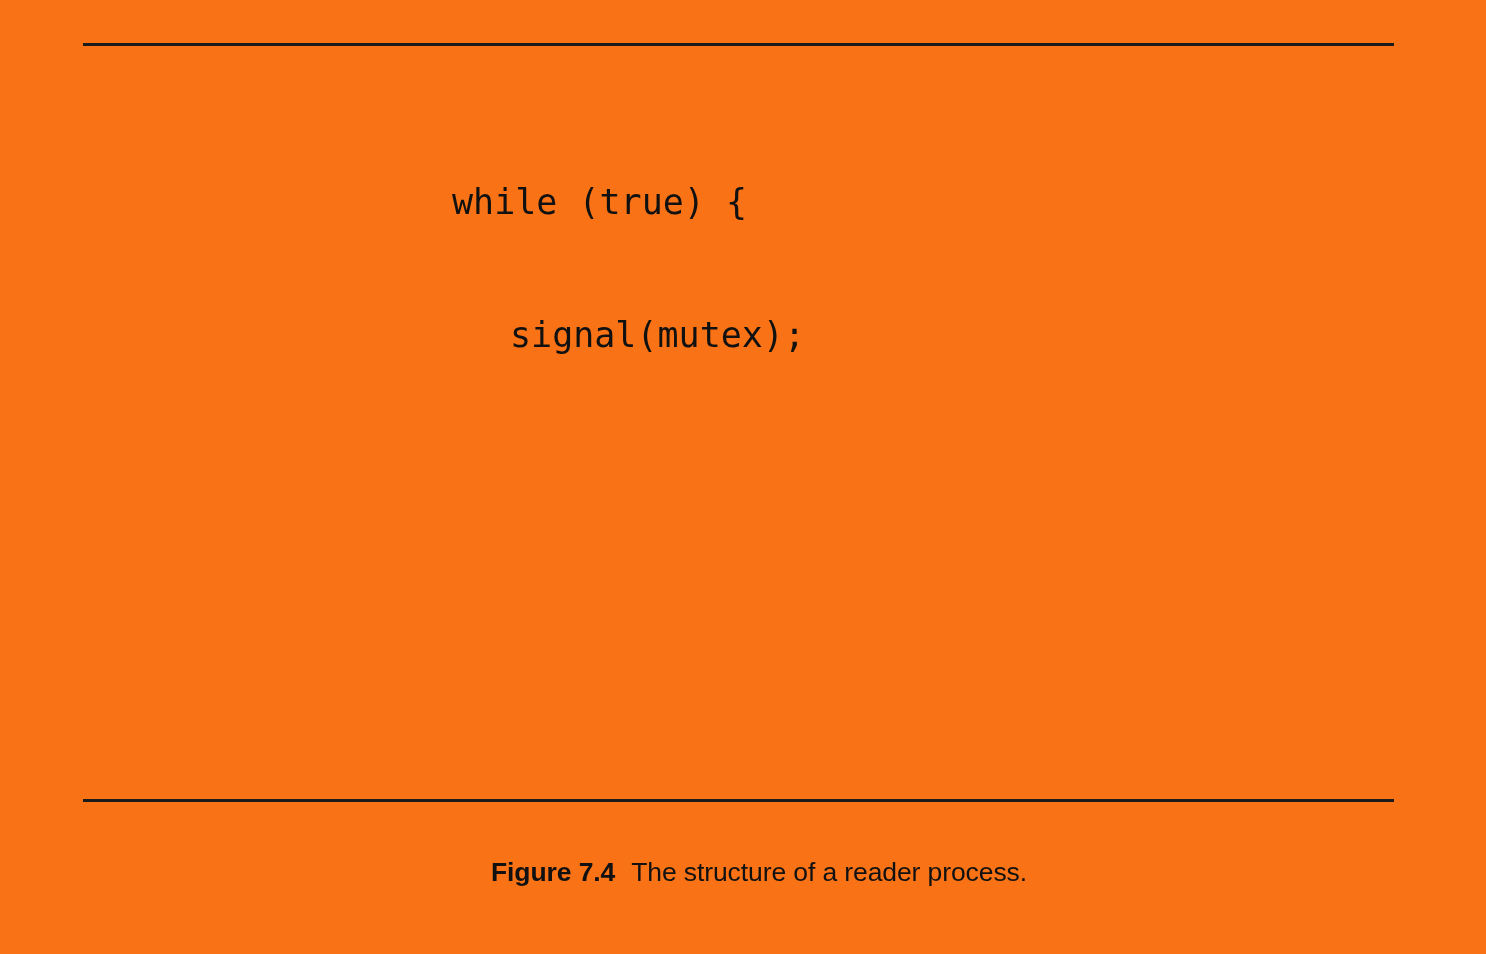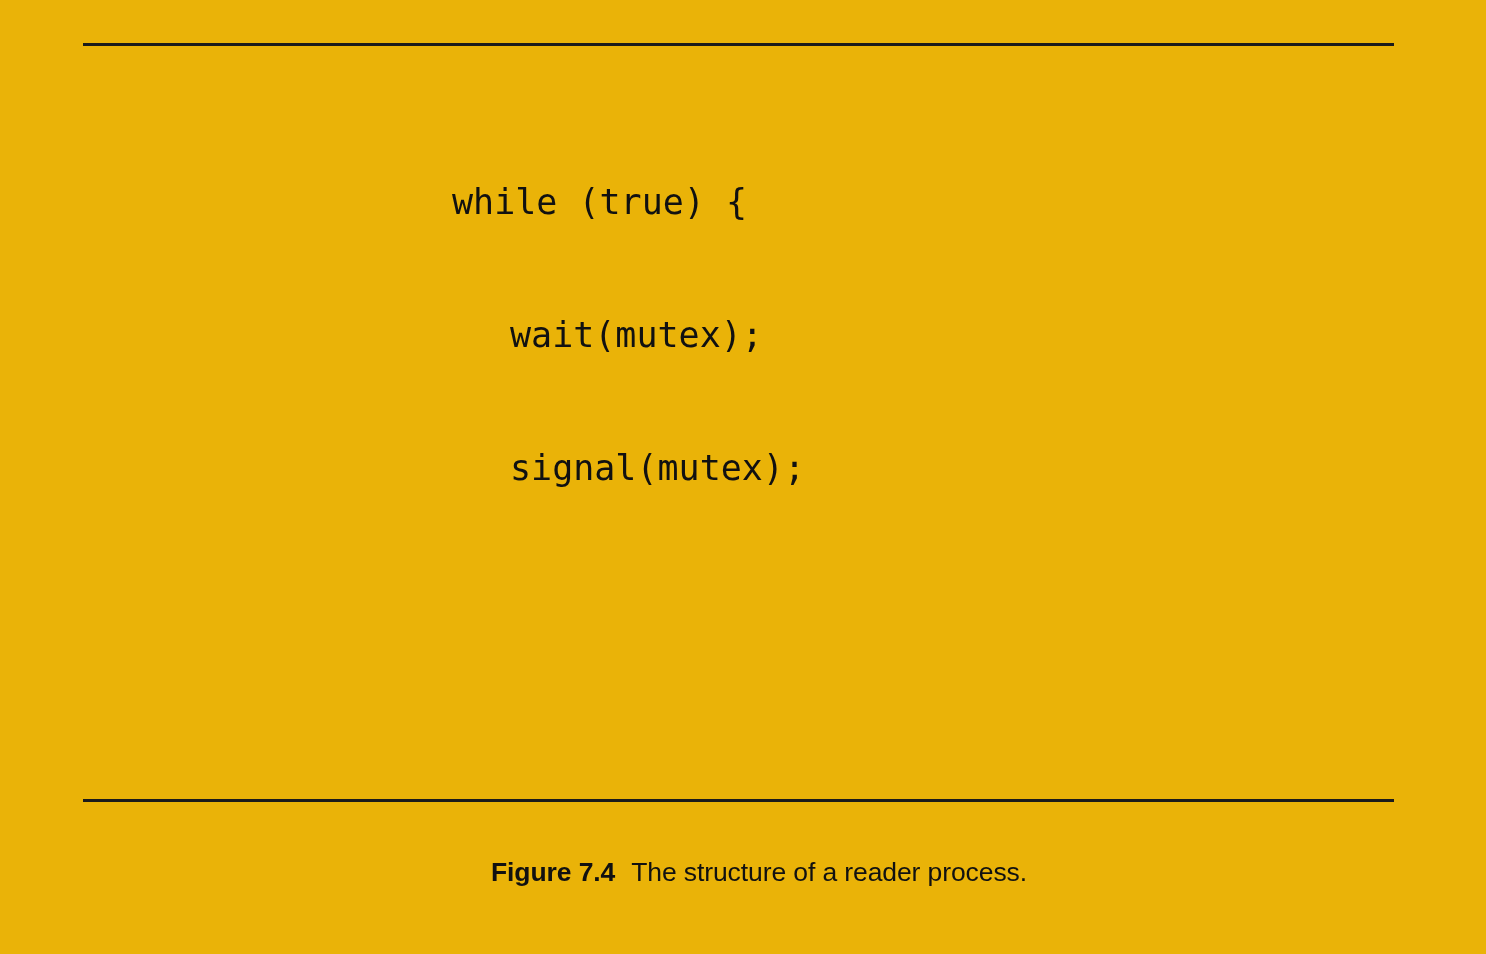--- a/index.html
+++ b/index.html
@@ -6,21 +6,21 @@
   html, body {
     margin: 0;
     padding: 0;
     background: #ffffff;
   }
 
   .page {
     position: relative;
     width: 1486px;
     height: 954px;
-    background: #eab308;
+    background: #f97316;
     overflow: hidden;
     font-family: "Liberation Sans", sans-serif;
     -webkit-font-smoothing: antialiased;
   }
 
   
   .rule {
     position: absolute;
     left: 83px;
     width: 1311px;
@@ -81,21 +81,20 @@
 </style>
 </head>
 <body>
 
 <div class="page">
 
   <div class="rule rule-top"></div>
 
   <div class="code-block">
     <span class="code-line ind-0">while (true) {</span>
-    <span class="code-line ind-1">wait(mutex);</span>
     <span class="code-line ind-1">signal(mutex);</span>
     
     
     
     
     
     
     
     
     

